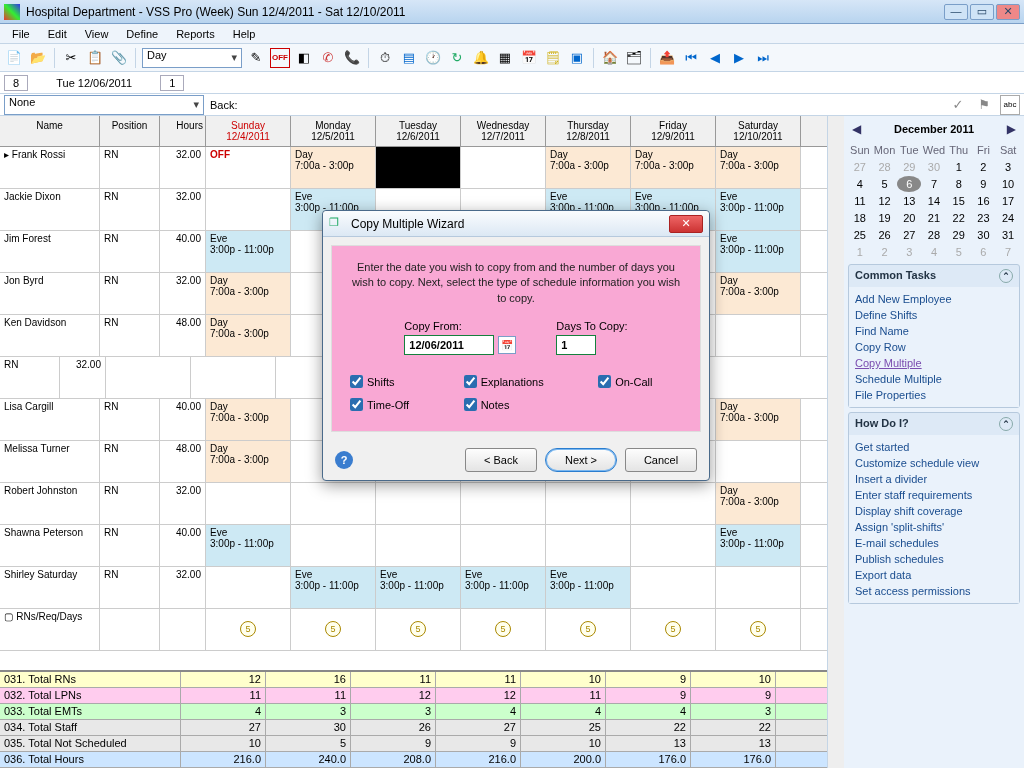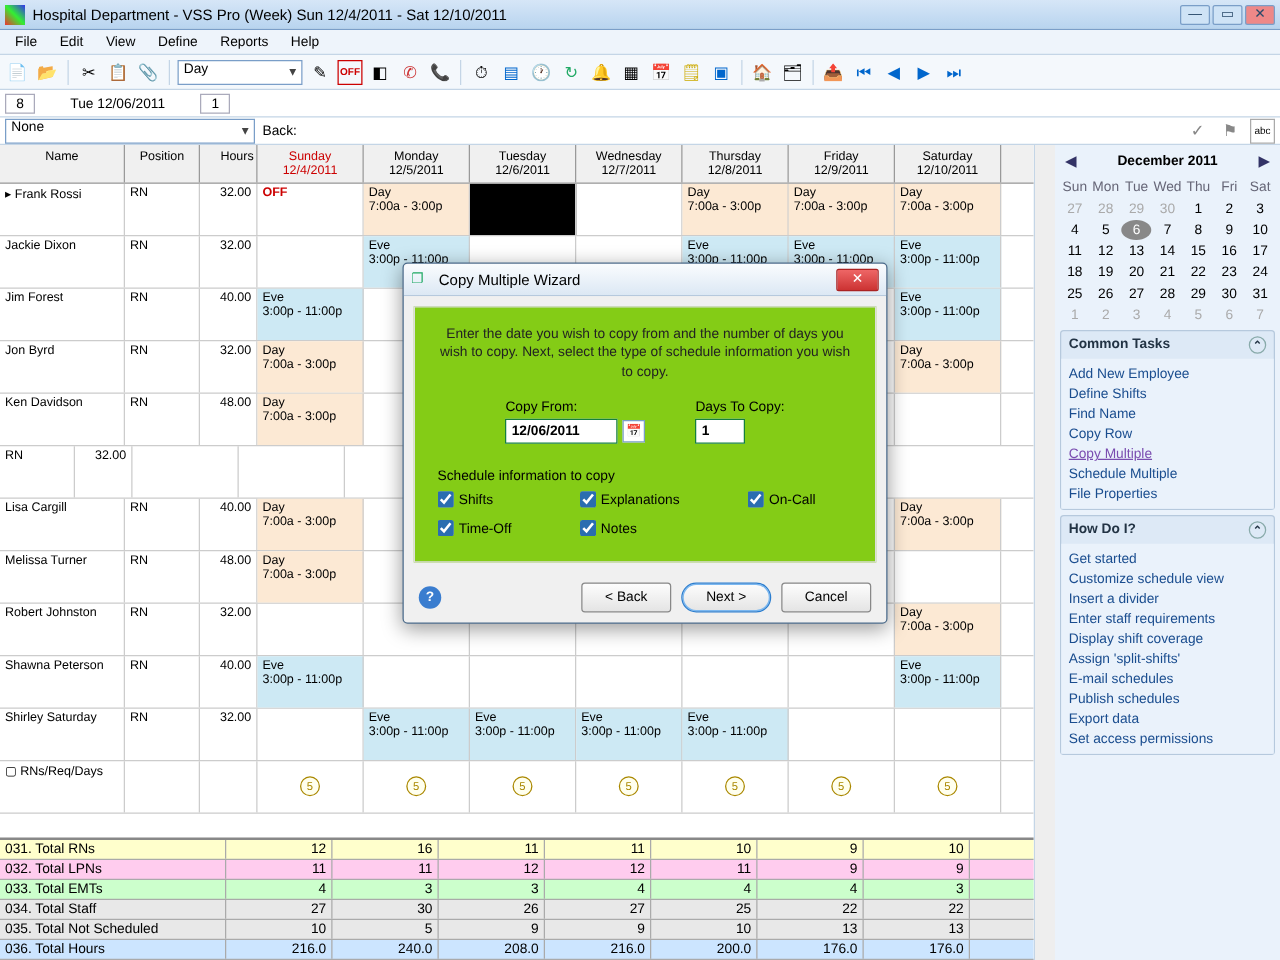--- a/index.html
+++ b/index.html
@@ -62,21 +62,21 @@
 .panel-hd .chev { width: 14px; height: 14px; border: 1px solid #8aa; border-radius: 50%; text-align: center; line-height: 12px; font-size: 9px; cursor: pointer; }
 .panel-body { background: #eaf2fb; padding: 4px 6px; }
 .panel-link { color: #1a4d8f; padding: 2px 0; cursor: pointer; font-size: 11px; }
 .panel-link.active { color: #7a4db0; text-decoration: underline; }
 
 .dialog { position: absolute; left: 322px; top: 210px; width: 388px; background: #f0f0f0; border: 1px solid #4a6a8a; box-shadow: 0 4px 16px rgba(0,0,0,0.4); border-radius: 4px; }
 .dlg-title { height: 26px; background: linear-gradient(#fafcfe,#dce8f4); display: flex; align-items: center; padding: 0 6px; border-bottom: 1px solid #b6c9dd; border-radius: 4px 4px 0 0; }
 .dlg-title-icon { width: 16px; height: 16px; margin-right: 6px; color: #2a6; }
 .dlg-title-text { flex: 1; font-size: 12px; }
 .dlg-close { width: 34px; height: 18px; background: linear-gradient(#e66,#c33); border: 1px solid #a22; border-radius: 2px; color: #fff; text-align: center; line-height: 14px; cursor: pointer; }
-.dlg-body { background: #84cc16; margin: 8px; border: 1px solid #ddd; padding: 14px 18px; }
+.dlg-body { background: #f9a8d4; margin: 8px; border: 1px solid #ddd; padding: 14px 18px; }
 .dlg-instr { text-align: center; color: #222; margin-bottom: 14px; line-height: 1.4; }
 .dlg-fields { display: flex; gap: 40px; justify-content: center; margin-bottom: 20px; }
 .dlg-field label { display: block; margin-bottom: 3px; }
 .dlg-input { border: 1px solid #15803d; padding: 2px 4px; height: 20px; font-weight: bold; }
 .dlg-date-wrap { display: flex; align-items: center; gap: 4px; }
 .dlg-cal-btn { width: 18px; height: 18px; border: 1px solid #7a9ec8; background: #fff; cursor: pointer; display: flex; align-items: center; justify-content: center; font-size: 10px; }
 .dlg-group { margin: 10px 0 6px; }
 .dlg-group-title { margin-bottom: 6px; }
 .dlg-checks { display: grid; grid-template-columns: repeat(3, auto); gap: 10px 25px; }
 .dlg-check { display: flex; align-items: center; gap: 4px; }
@@ -521,21 +521,20 @@
           <input class="dlg-input" style="width: 90px;" value="12/06/2011">
           <div class="dlg-cal-btn">📅</div>
         </div>
       </div>
       <div class="dlg-field">
         <label>Days To Copy:</label>
         <input class="dlg-input" style="width: 40px;" value="1">
       </div>
     </div>
     <div class="dlg-group">
-      <div class="dlg-group-title">Schedule information to copy</div>
       <div class="dlg-checks">
         <label class="dlg-check">
             <input type="checkbox" checked="" style="">
             <span>Shifts</span>
           </label>
         <label class="dlg-check">
             <input type="checkbox" checked="" style="">
             <span>Explanations</span>
           </label>
         <label class="dlg-check">

